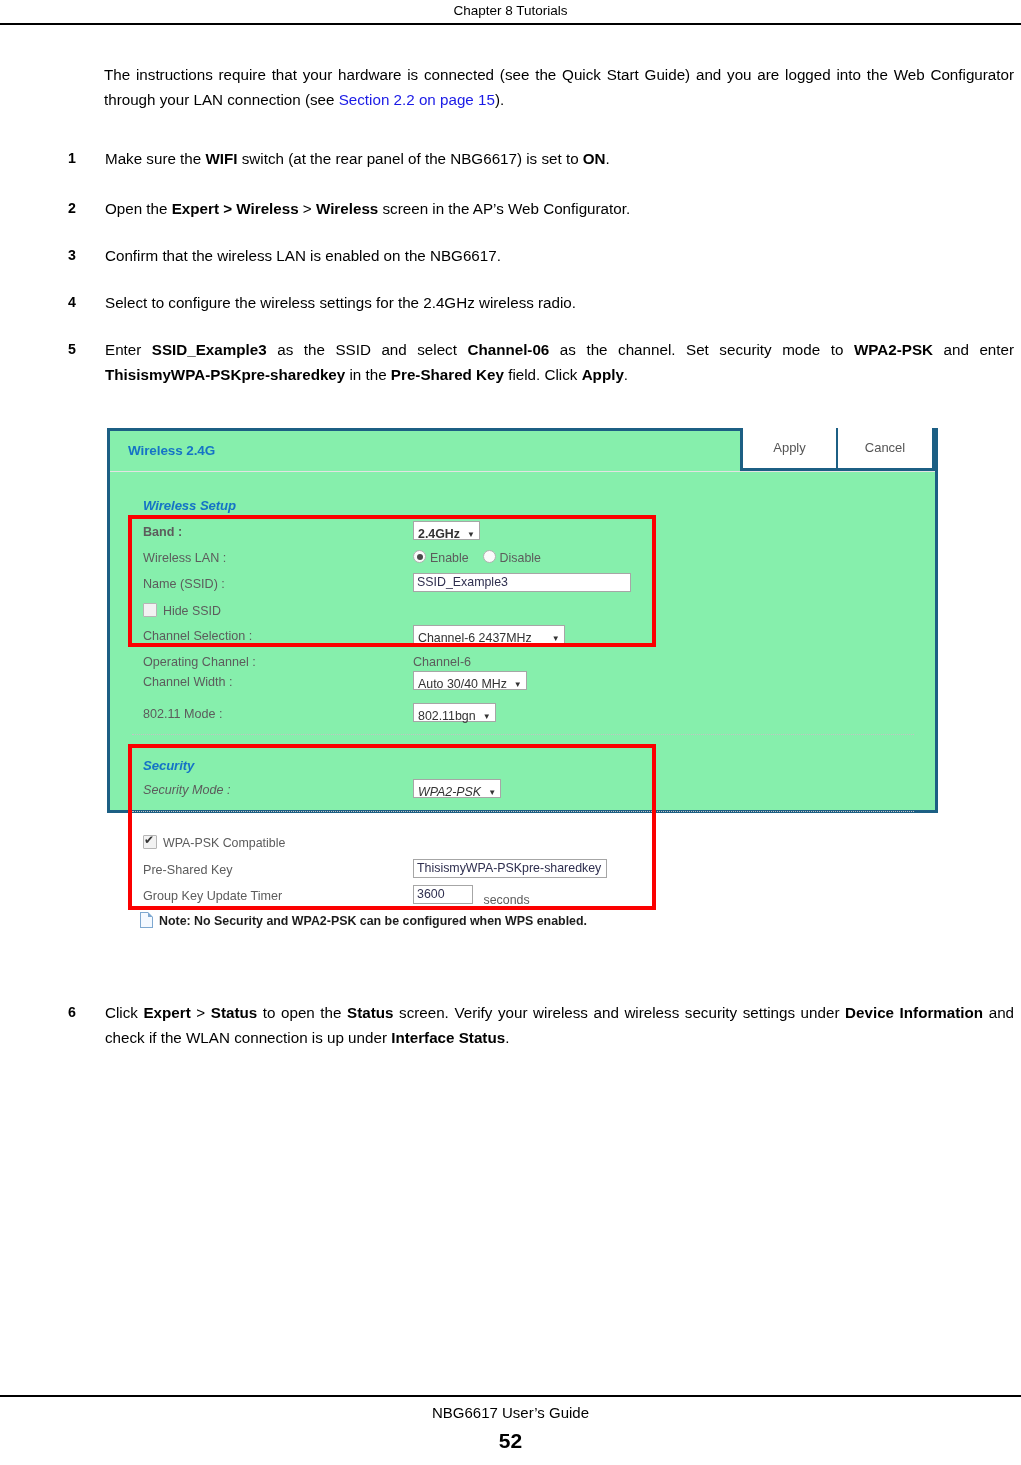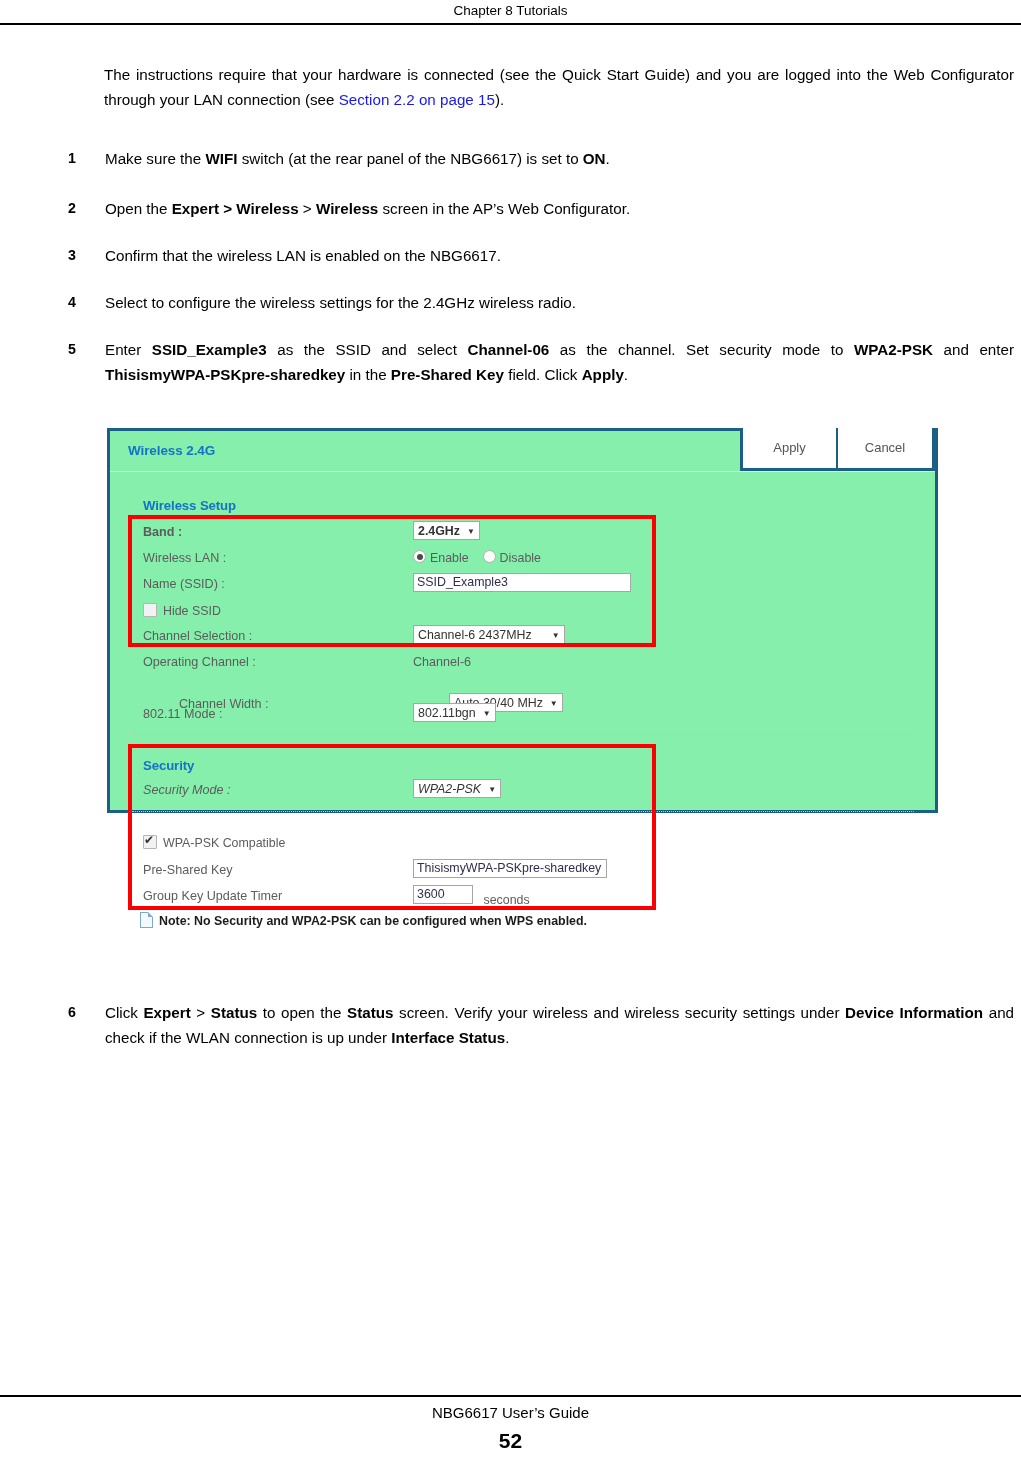--- a/index.html
+++ b/index.html
@@ -125,20 +125,21 @@
   }
   #btn-apply { left: 630px; width: 98px; border-right-width: 2px; }
   #btn-cancel { left: 728px; width: 97px; border-left: none; }
 
   .section-title {
     position: absolute;
     font-size: 13.2px;
     font-weight: bold;
     color: #1573c6;
     letter-spacing: -0.1px;
+    font-style: italic;
   }
   #wireless-setup-title { left: 33px; top: 67px; }
   #security-title { left: 33px; top: 327px; }
 
   .redbox {
     position: absolute;
     border: 4px solid #fb0000;
     box-sizing: border-box;
     background: transparent;
     pointer-events: none;
@@ -174,21 +175,21 @@
 
   
   .select {
     display: inline-block;
     box-sizing: border-box;
     border: 1px solid #a6a6a6;
     background: #ffffff;
     font-size: 12.4px;
     color: #333;
     height: 19px;
-    line-height: 18px;
+    line-height: 24px;
     padding: 0 4px;
     position: relative;
     white-space: nowrap;
   }
   .select .arrow {
     display: inline-block;
     margin-left: 7px;
     font-size: 8px;
     color: #333;
     vertical-align: middle;
@@ -403,21 +404,21 @@
     <span class="fvalue">
       <span class="select wide"><span>Channel-6 2437MHz</span><span class="arrow">▼</span></span>
     </span>
   </div>
 
   <div class="frow" style="top:220px;">
     <span class="flabel">Operating Channel :</span>
     <span class="fvalue plaintext">Channel-6</span>
   </div>
 
-  <div class="frow" style="top:262px;margin-left:36px;">
+  <div class="frow" style="top:240px;">
     <span class="flabel">Channel Width :</span>
     <span class="fvalue">
       <span class="select"><span>Auto 30/40 MHz</span><span class="arrow">▼</span></span>
     </span>
   </div>
 
   <div class="frow" style="top:272px;">
     <span class="flabel">802.11 Mode :</span>
     <span class="fvalue">
       <span class="select"><span>802.11bgn</span><span class="arrow">▼</span></span>

